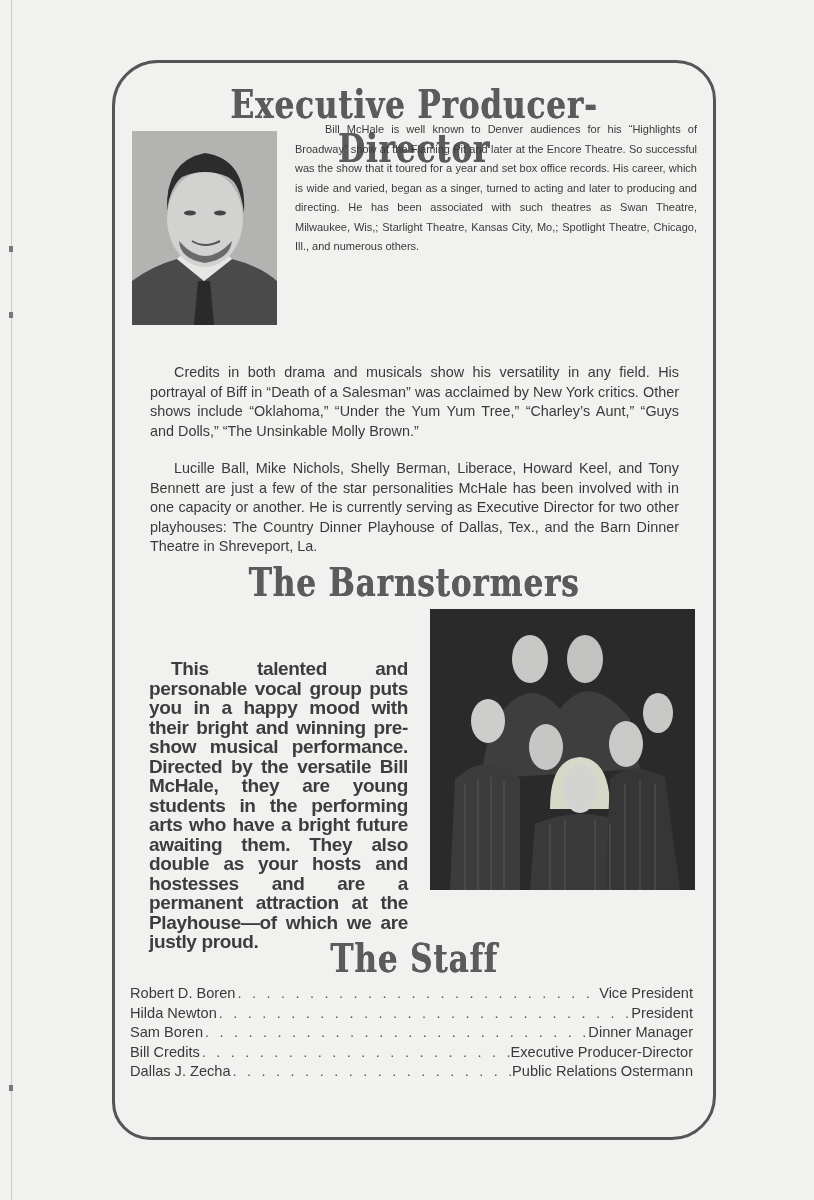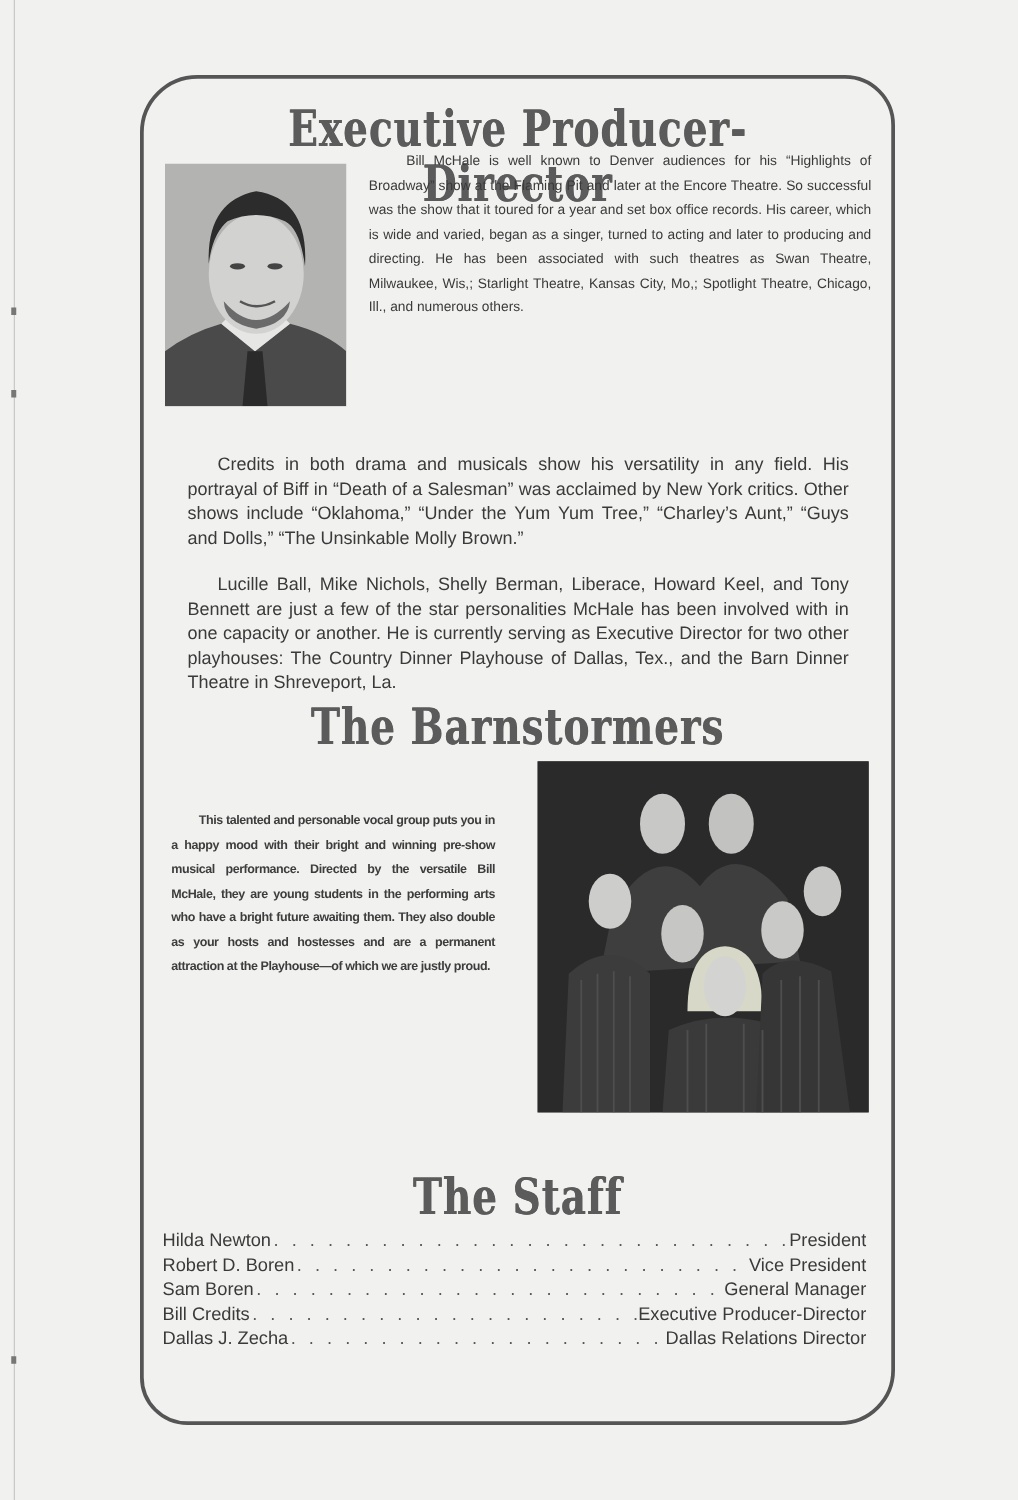--- a/index.html
+++ b/index.html
@@ -42,22 +42,22 @@
   .bio-cont {
     position: absolute; left: 132px; top: 345px; width: 565px;
     font-size: 14.4px; line-height: 19.5px; text-align: justify;
   }
   .bio-cont p { margin: 18px; text-indent: 24px; }
   .bio1 { text-indent: 30px; }
 
   .barn-text {
     position: absolute; left: 133px; top: 643px; width: 259px;
     font-family: "Liberation Sans Narrow", "Liberation Sans", sans-serif;
-    font-size: 10px; line-height: 19.5px; font-weight: bold; color: #3d3d3d;
-    text-align: justify; text-indent: 22px; margin: 4px; letter-spacing: -0.35px;
+    font-size: 19px; line-height: 19.5px; font-weight: bold; color: #3d3d3d;
+    text-align: justify; text-indent: 22px; margin: 16px; letter-spacing: -0.35px;
   }
   .photo-group {
     position: absolute; left: 430px; top: 609px; width: 265px; height: 281px;
     background: #2b2b2b; overflow: hidden;
   }
 
   .staff { position: absolute; left: 130px; top: 984px; width: 563px; font-size: 14.6px; line-height: 19.5px; }
   .staff-row { display: flex; align-items: baseline; white-space: nowrap; overflow: hidden; }
   .staff-row .name { flex: 0 0 auto; }
   .staff-row .dots { flex: 1 1 auto; overflow: hidden; letter-spacing: 3.2px; color: #555; padding: 0 2px; }
@@ -130,37 +130,37 @@
         <line x1="210" y1="172" x2="210" y2="281"></line>
       <line x1="225" y1="175" x2="225" y2="281"></line>
     </g>
   </svg>
 </div>
 
 <div class="western h3">The Staff</div>
 
 <div class="staff">
   <div class="staff-row">
+    <span class="name">Robert D. Boren</span>
+    <span class="dots"></span>
+    <span class="role">Vice President</span>
+  </div>
+  <div class="staff-row">
     <span class="name">Hilda Newton</span>
     <span class="dots"></span>
     <span class="role">President</span>
   </div>
   <div class="staff-row">
-    <span class="name">Robert D. Boren</span>
-    <span class="dots"></span>
-    <span class="role">Vice President</span>
-  </div>
-  <div class="staff-row">
     <span class="name">Sam Boren</span>
     <span class="dots"></span>
-    <span class="role">General Manager</span>
+    <span class="role">Dinner Manager</span>
   </div>
   <div class="staff-row">
     <span class="name">Bill Credits</span>
     <span class="dots"></span>
     <span class="role">Executive Producer-Director</span>
   </div>
   <div class="staff-row">
     <span class="name">Dallas J. Zecha</span>
     <span class="dots"></span>
-    <span class="role">Dallas Relations Director</span>
+    <span class="role">Public Relations Ostermann</span>
   </div>
 </div>
 
 </body></html>

